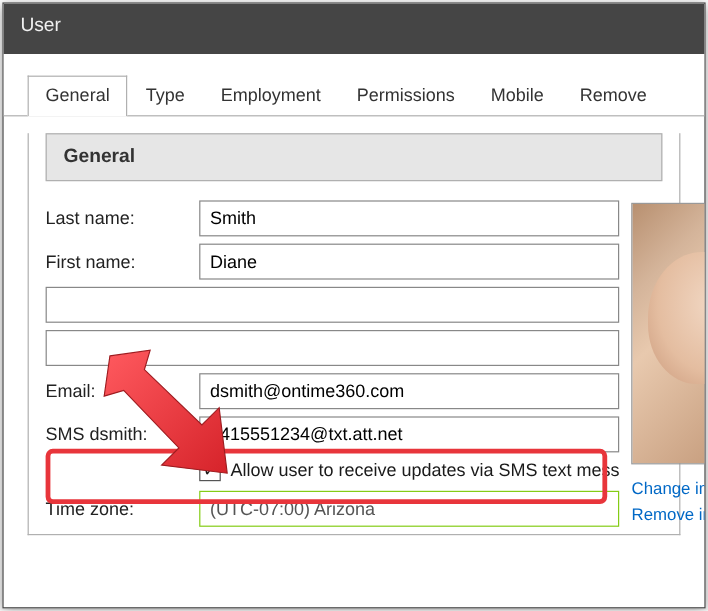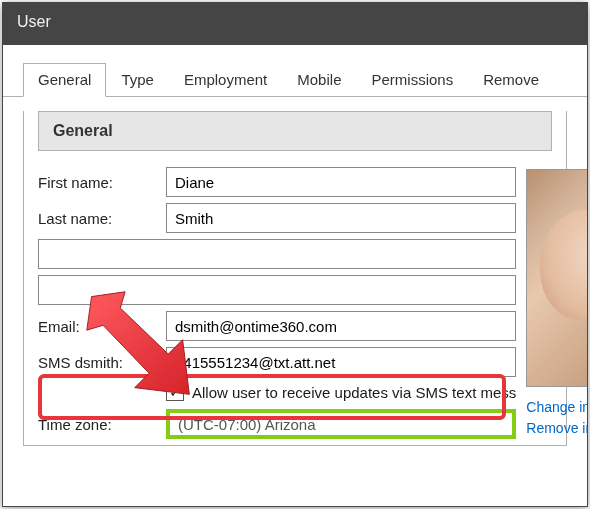--- a/index.html
+++ b/index.html
@@ -165,21 +165,21 @@
     left: 79px;
     top: 284px;
     width: 115px;
     height: 115px;
     z-index: 60;
     pointer-events: none;
   }
   .select-like {
     flex:1;
     height:30px;
-    border:4px solid #84cc16;
+    border:1px solid #84cc16;
     padding:3px 8px;
     font-size:15px;
     background:#fff;
     color:#555;
     display:flex;
     align-items:center;
   }
 </style>
 </head>
 <body>
@@ -187,39 +187,39 @@
 <div class="window">
 
   <div class="titlebar">
     <span>User</span>
   </div>
 
   <div class="tabstrip">
     <div class="tab active">General</div>
     <div class="tab">Type</div>
     <div class="tab">Employment</div>
+    <div class="tab">Permissions</div>
     <div class="tab">Mobile</div>
-    <div class="tab">Permissions</div>
     <div class="tab">Remove</div>
   </div>
 
   <div class="panel">
     <div class="section-header">General</div>
 
     <div class="form-area">
       <div class="form-left">
 
         <div class="row">
+          <label>Last name:</label>
+          <input type="text" value="Smith" style="">
+        </div>
+
+        <div class="row">
           <label>First name:</label>
           <input type="text" value="Diane" style="">
-        </div>
-
-        <div class="row">
-          <label>Last name:</label>
-          <input type="text" value="Smith" style="">
         </div>
 
         <div class="row">
           <input type="text" value="" style="">
         </div>
 
         <div class="row">
           <input type="text" value="" style="">
         </div>
 

